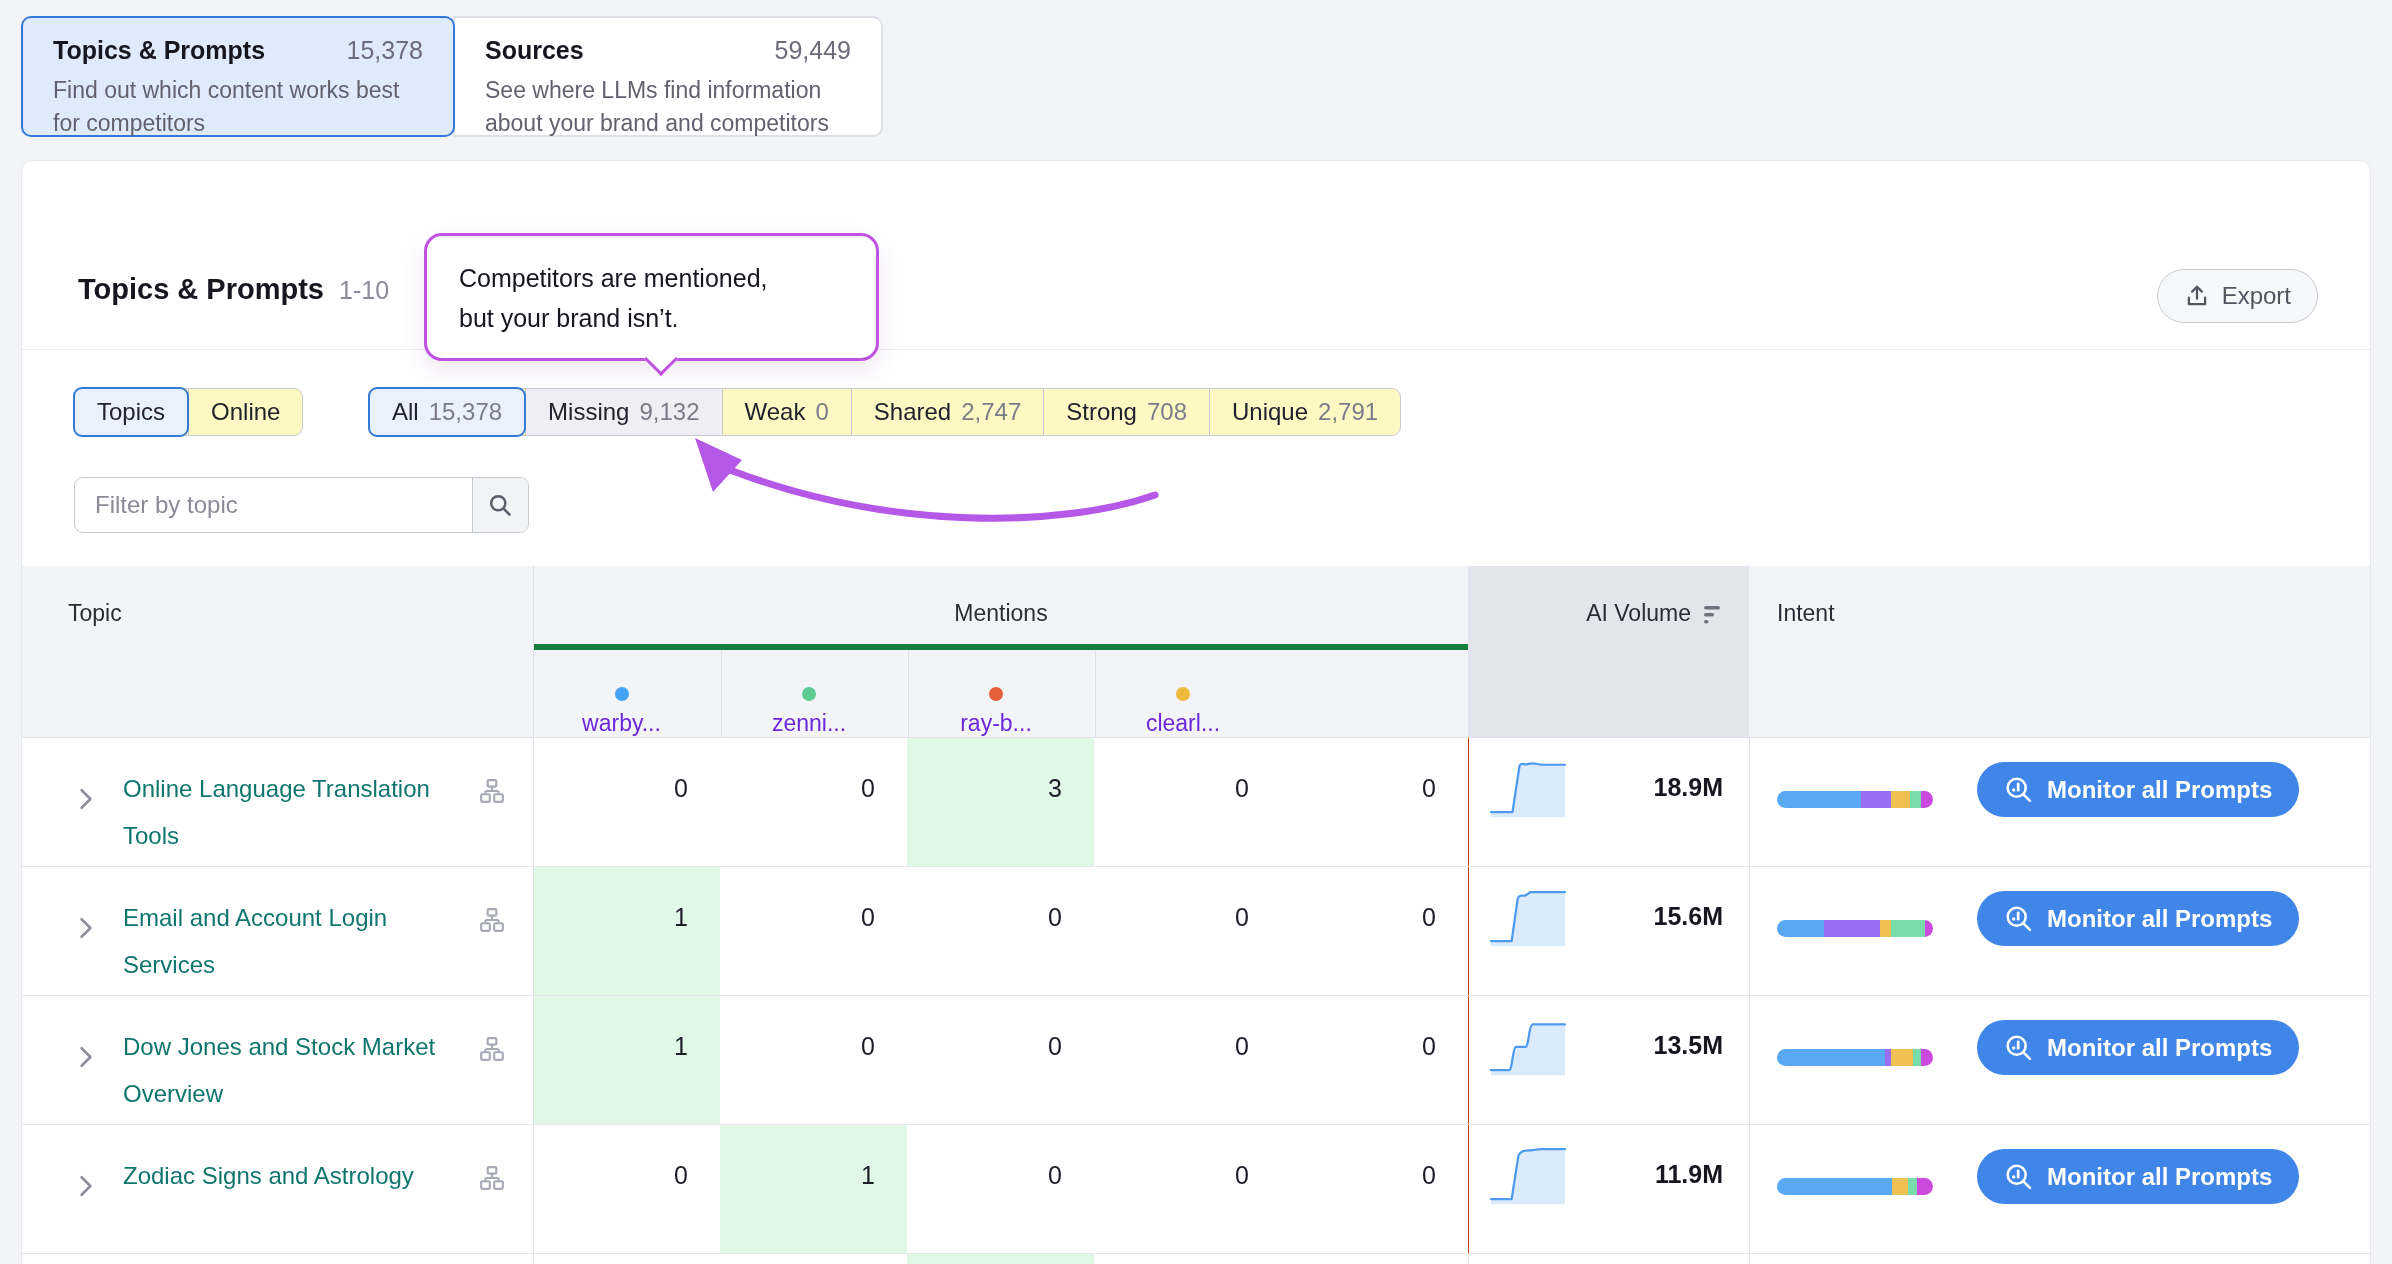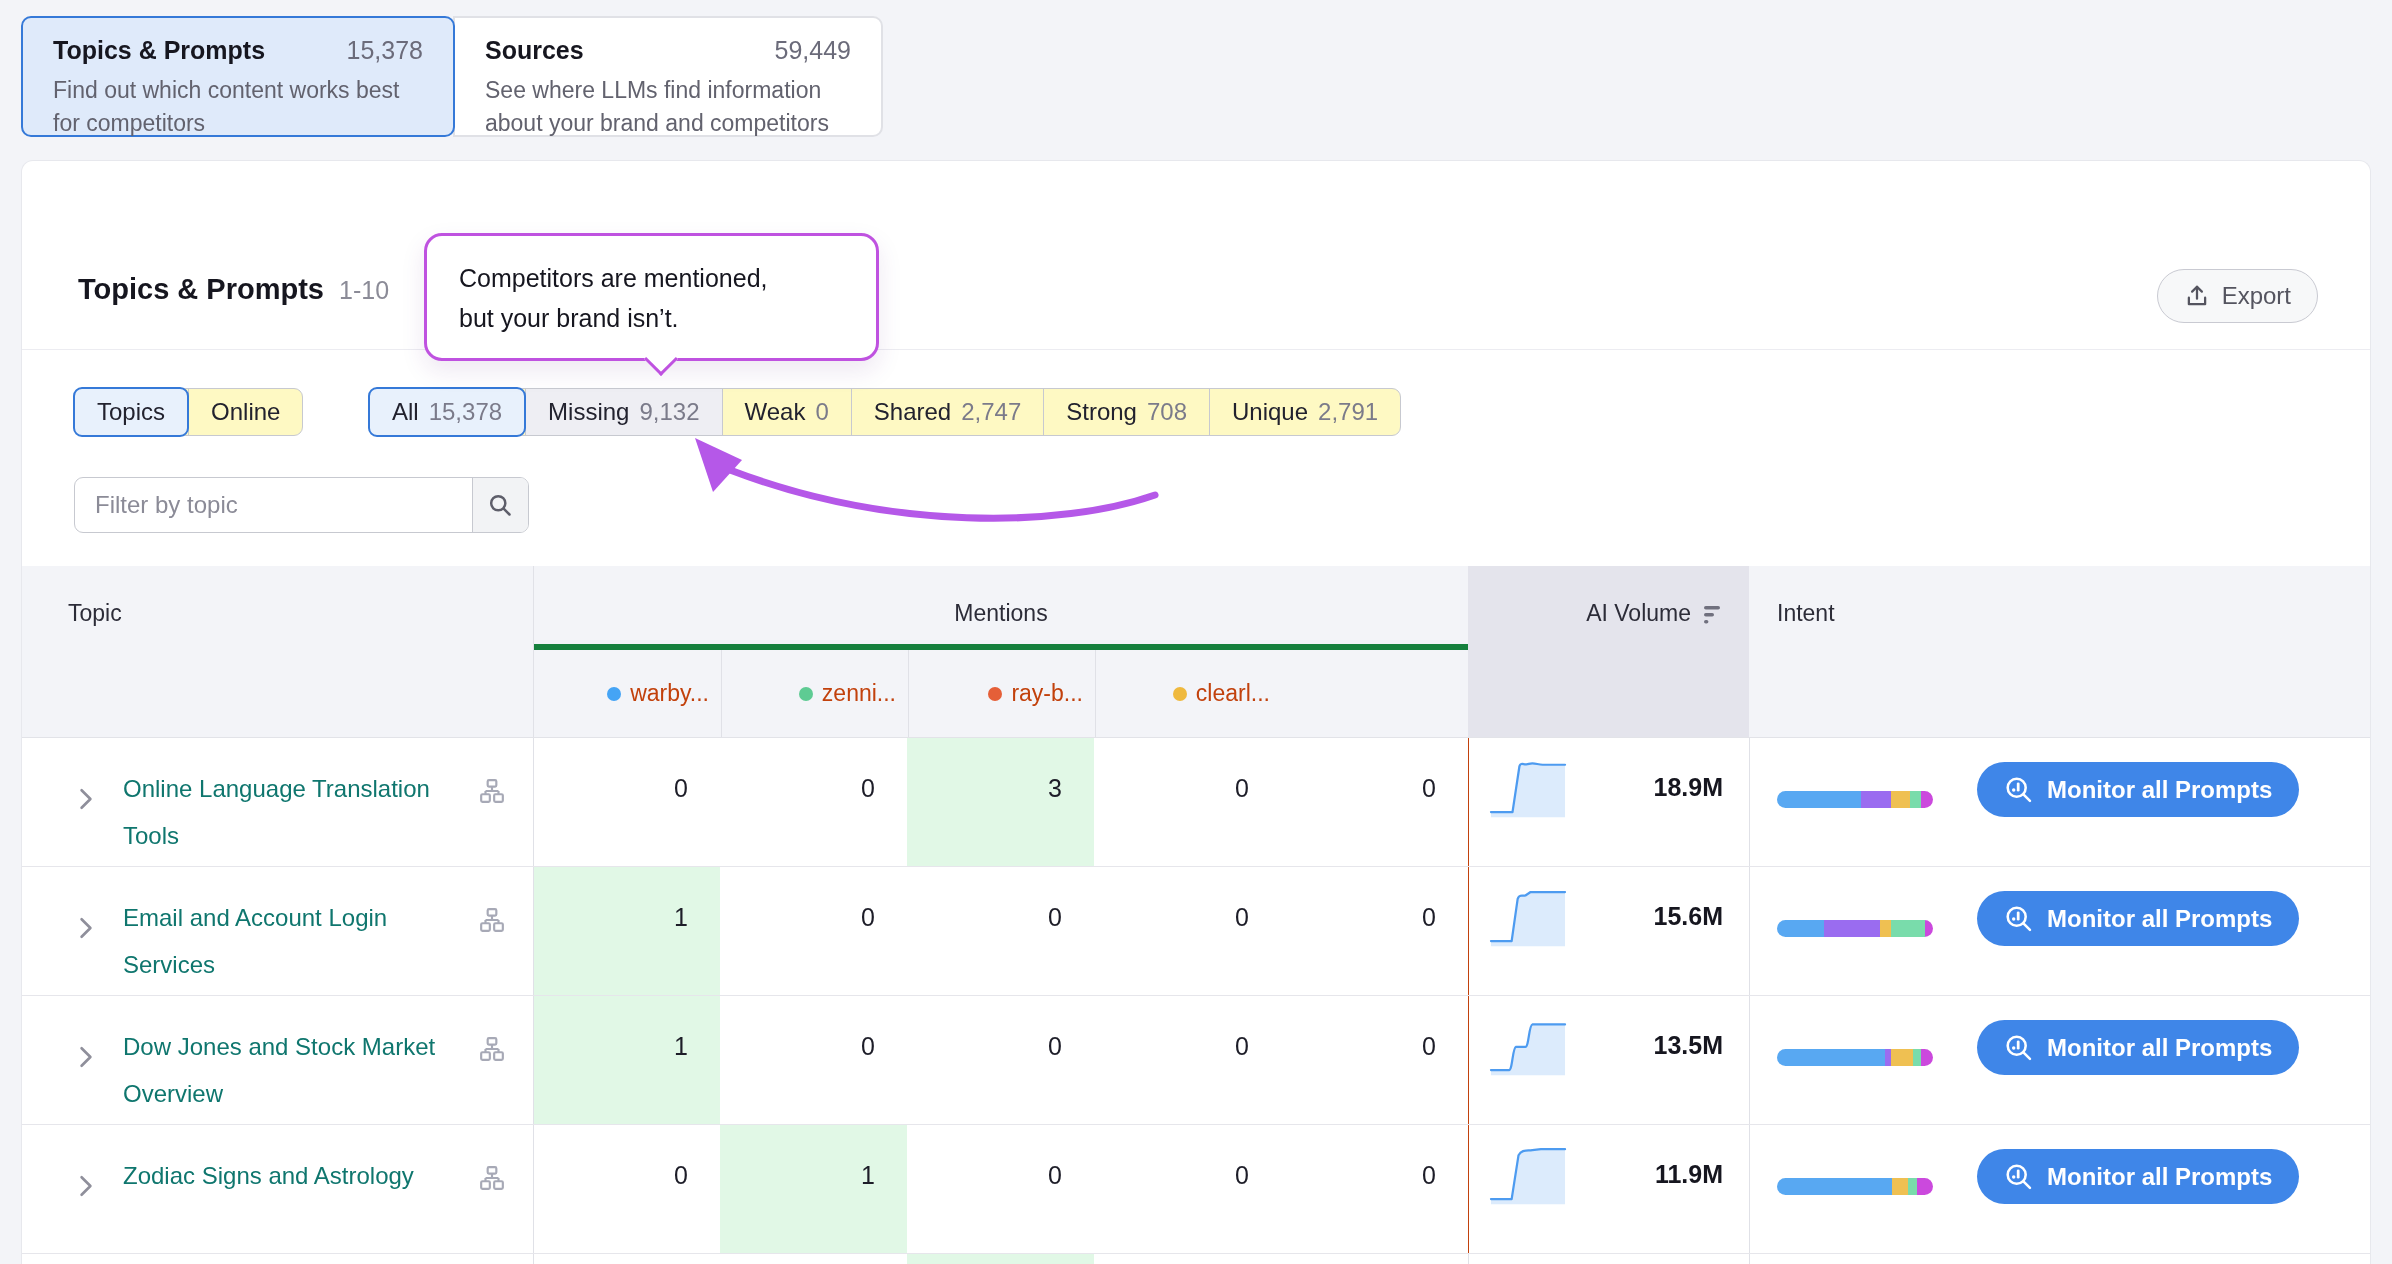--- a/index.html
+++ b/index.html
@@ -49,21 +49,21 @@
 
   
   .table{position:absolute;top:405px;left:0;width:2350px;}
   .thead{display:flex;background:#f3f4f8;height:172px;border-bottom:1px solid #e2e3e8;box-sizing:border-box;}
   .th-topic{width:511px;padding:34px 0 0 46px;font-size:23px;color:#2c2c38;box-sizing:border-box;}
   .th-mgroup{width:935px;border-left:1px solid #e0e1e7;display:flex;flex-direction:column;box-sizing:border-box;}
   .th-mlabel{height:84px;display:flex;justify-content:center;padding-top:34px;box-sizing:border-box;
         font-size:23px;color:#2c2c38;border-bottom:6px solid #15803d;}
   .th-subrow{display:flex;height:87px;}
   .th-comp{width:187px;display:flex;align-items:center;justify-content:flex-end;gap:9px;
-        padding-right:12px;box-sizing:border-box;border-left:1px solid #e0e1e7;font-size:23px;color:#c2410c;}
+        padding-right:12px;box-sizing:border-box;border-left:1px solid #e0e1e7;font-size:23px;color:#6d28d9;flex-direction:column;}
   .th-comp:first-child{border-left:none;}
   .dot{width:14px;height:14px;border-radius:50%;flex:none;}
   .th-ai{width:281px;background:#e4e4ec;display:flex;justify-content:flex-end;align-items:flex-start;
         padding:34px 24px 0 0;box-sizing:border-box;gap:10px;font-size:23px;color:#2c2c38;}
   .th-intent{width:623px;padding:34px 0 0 28px;box-sizing:border-box;font-size:23px;color:#2c2c38;}
 
   .trow{display:flex;height:129px;border-bottom:1px solid #e6e6eb;background:#fff;box-sizing:border-box;}
   .td-topic{width:511px;position:relative;padding:27px 75px 0 101px;box-sizing:border-box;
         font-size:24px;color:#0f766e;line-height:47px;}
   .chev{position:absolute;left:57px;top:40px;}

